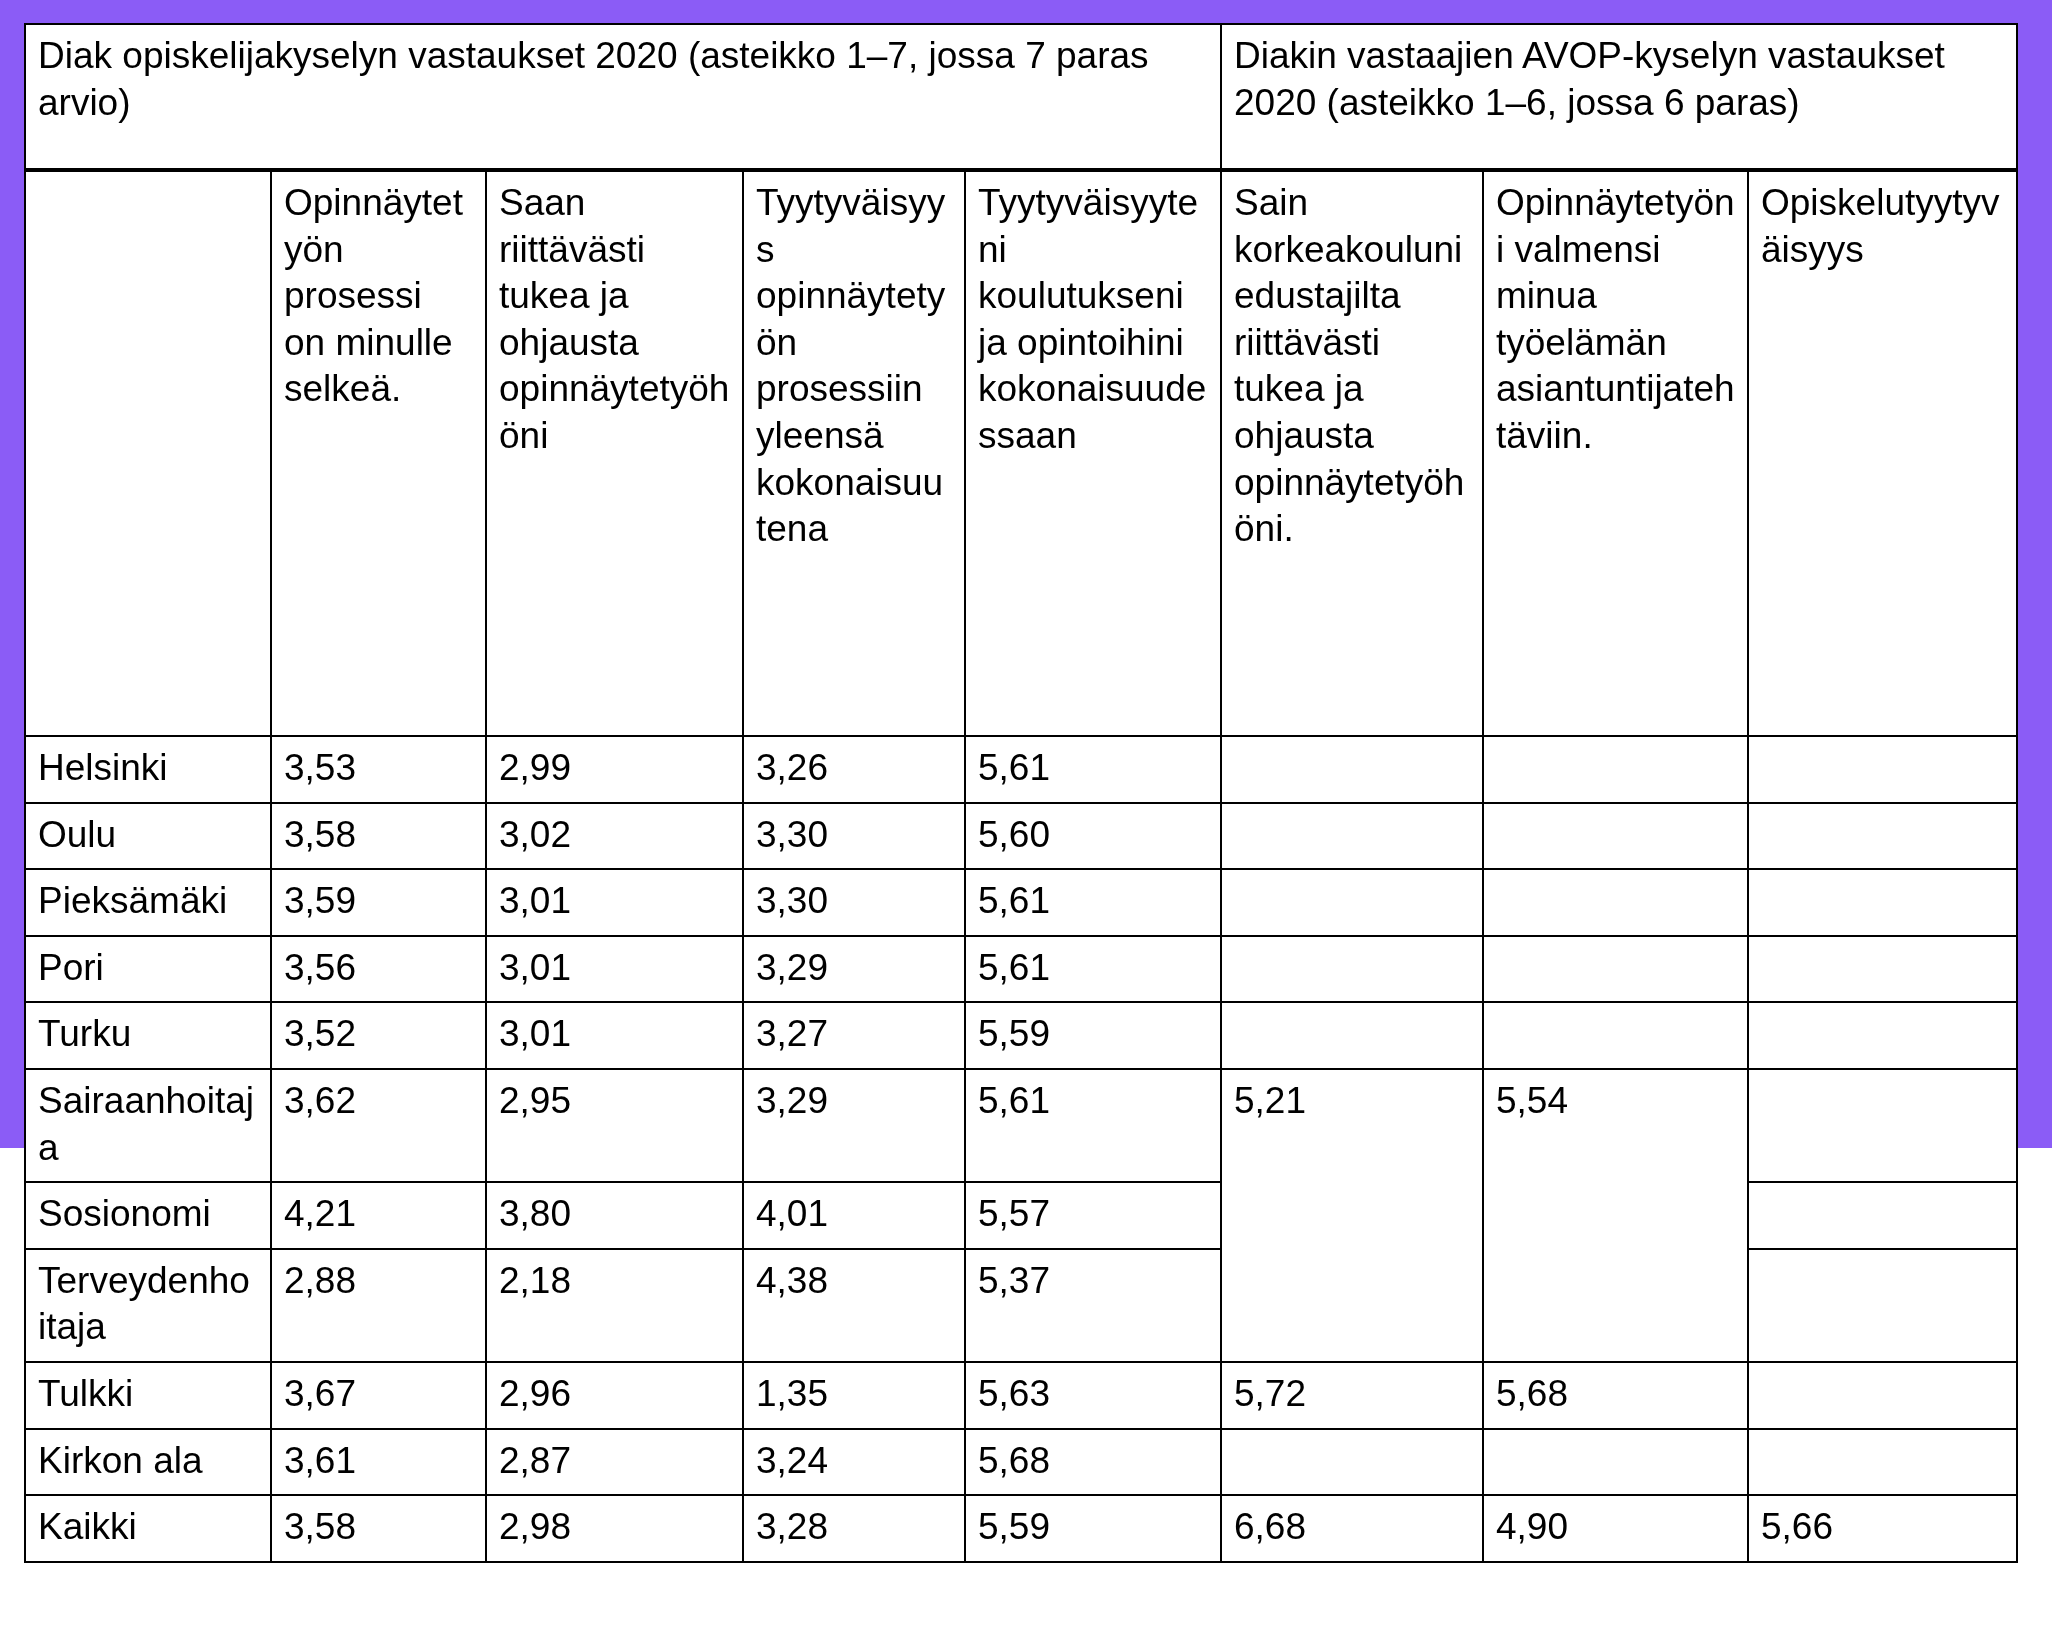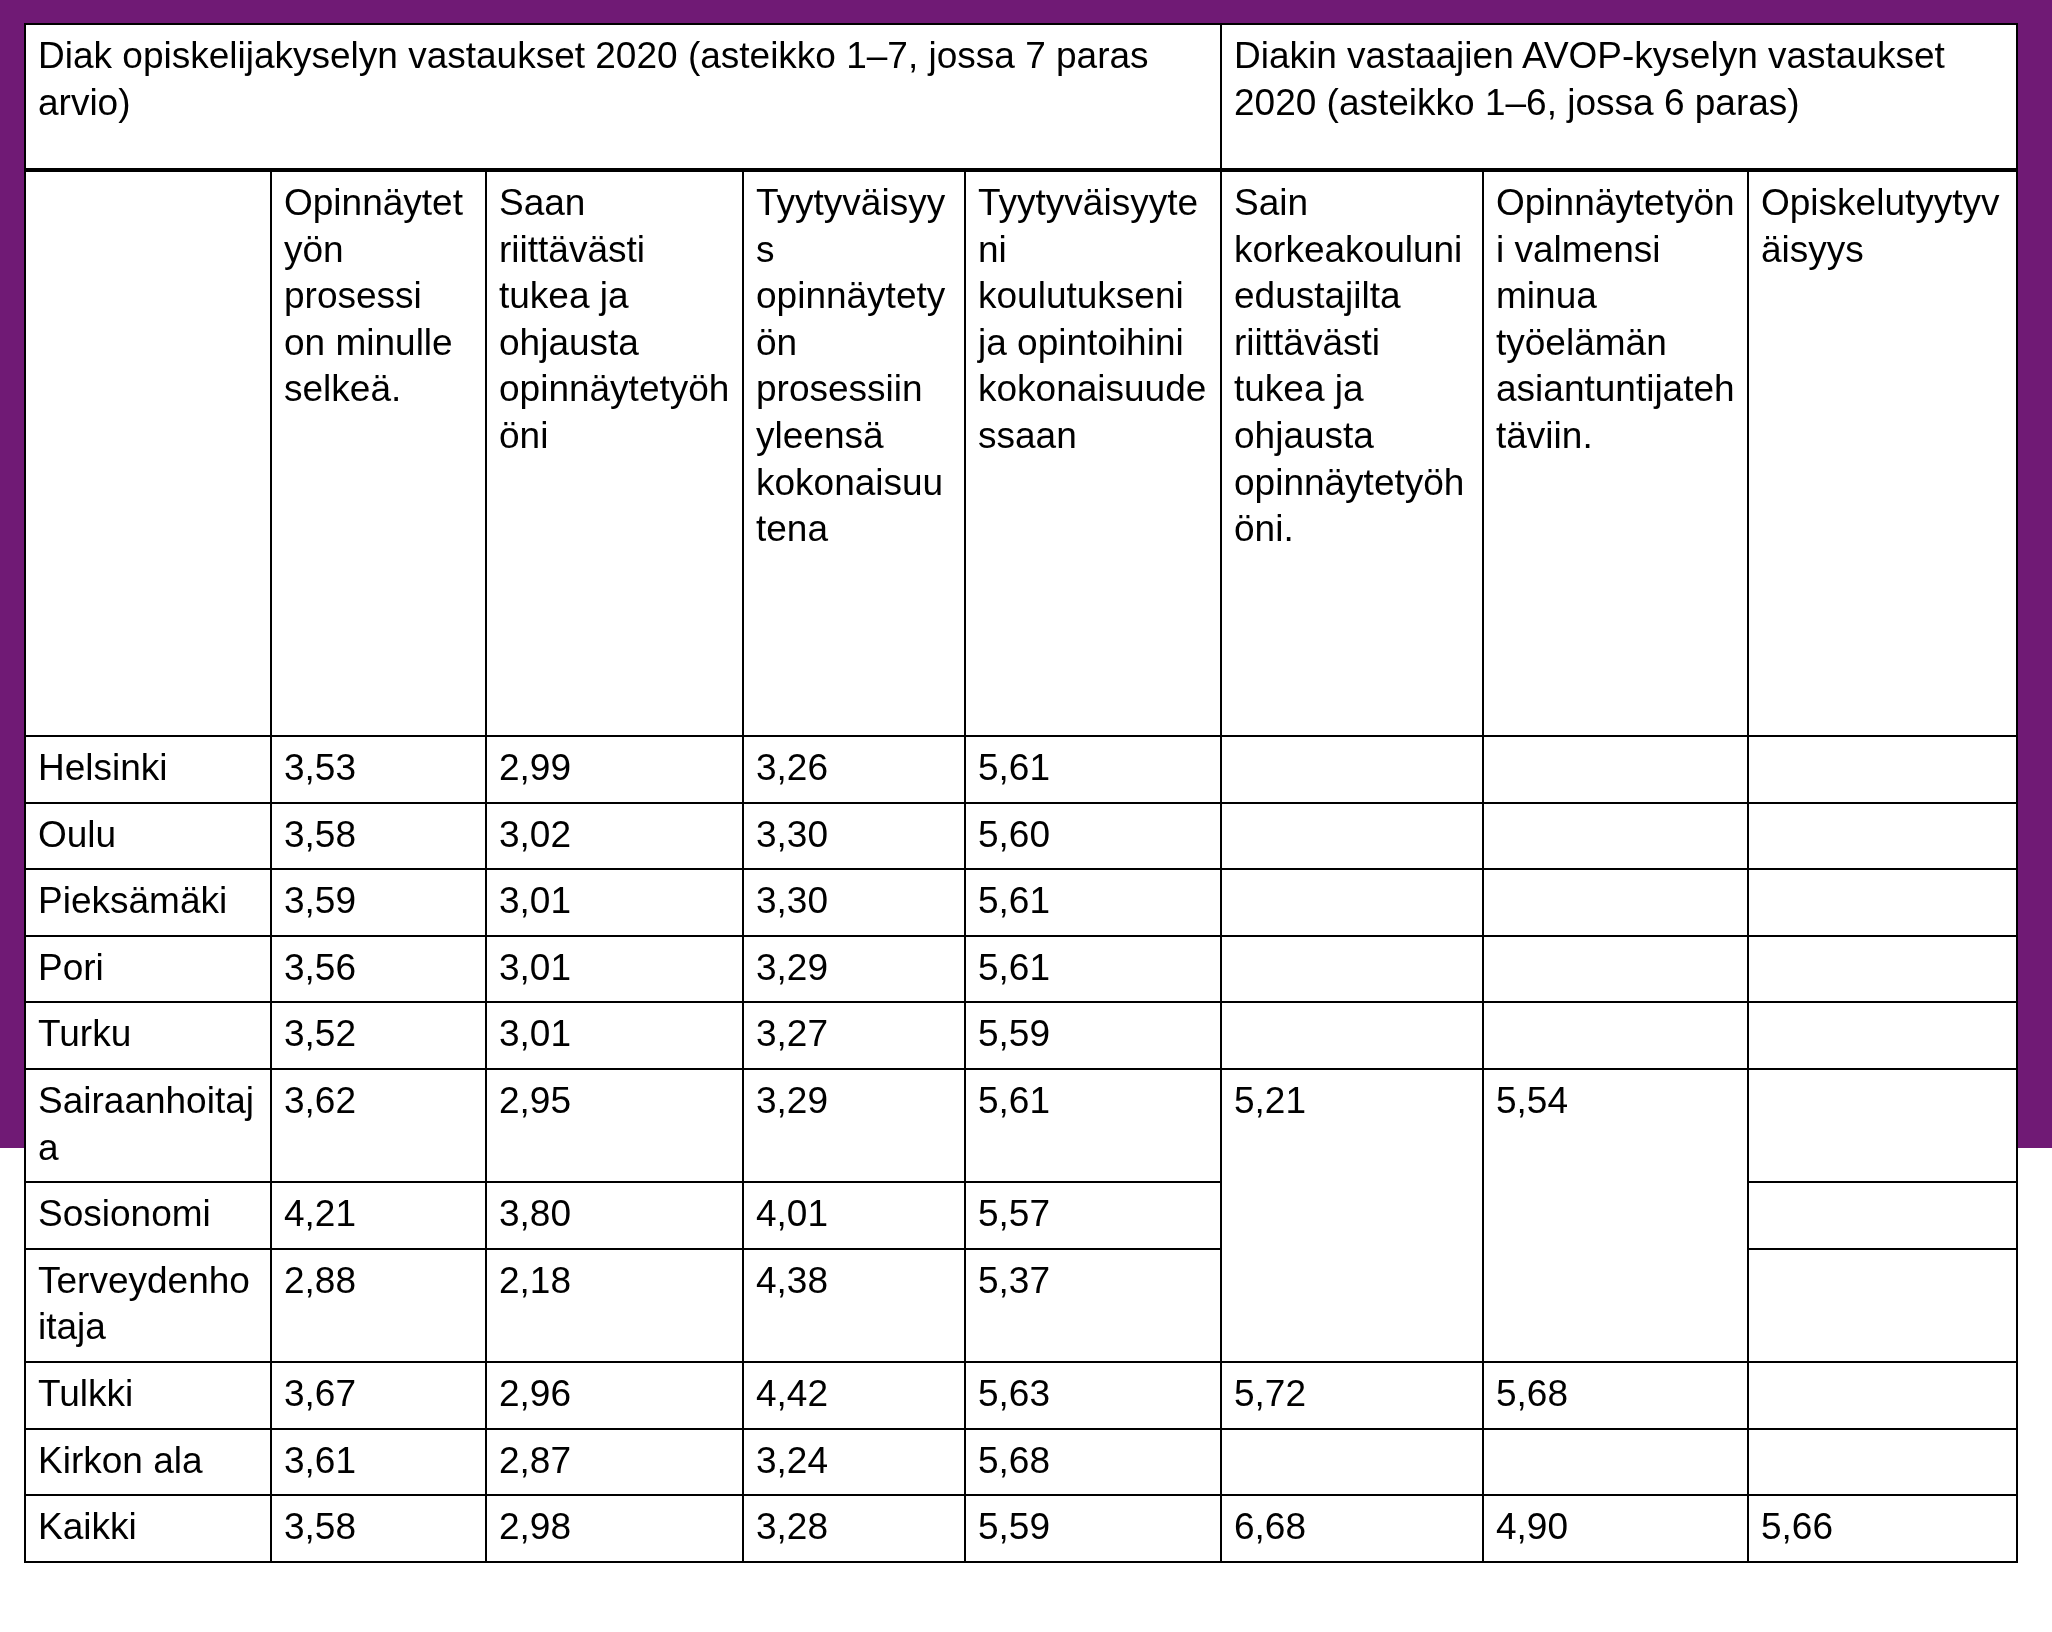--- a/index.html
+++ b/index.html
@@ -11,21 +11,21 @@
     width: 2052px;
     height: 1632px;
     font-family: "Liberation Sans", sans-serif;
     color: #000000;
     overflow: hidden;
   }
   .page {
     position: relative;
     width: 2052px;
     height: 1148px;
-    background: #701a75;
+    background: #8b5cf6;
   }
   table.data-table {
     position: absolute;
     left: 24px;
     top: 23px;
     width: 1992px;
     border-collapse: collapse;
     table-layout: fixed;
     background: #ffffff;
   }
@@ -185,21 +185,21 @@
         <td class="num">2,18</td>
         <td class="num">4,38</td>
         <td class="num">5,37</td>
         <td class="num cell-empty"></td>
       </tr>
 
       <tr class="body-row">
         <td class="row-label">Tulkki</td>
         <td class="num">3,67</td>
         <td class="num">2,96</td>
-        <td class="num">4,42</td>
+        <td class="num">1,35</td>
         <td class="num">5,63</td>
         <td class="num">5,72</td>
         <td class="num">5,68</td>
         <td class="num cell-empty"></td>
       </tr>
 
       <tr class="body-row">
         <td class="row-label">Kirkon ala</td>
         <td class="num">3,61</td>
         <td class="num">2,87</td>

